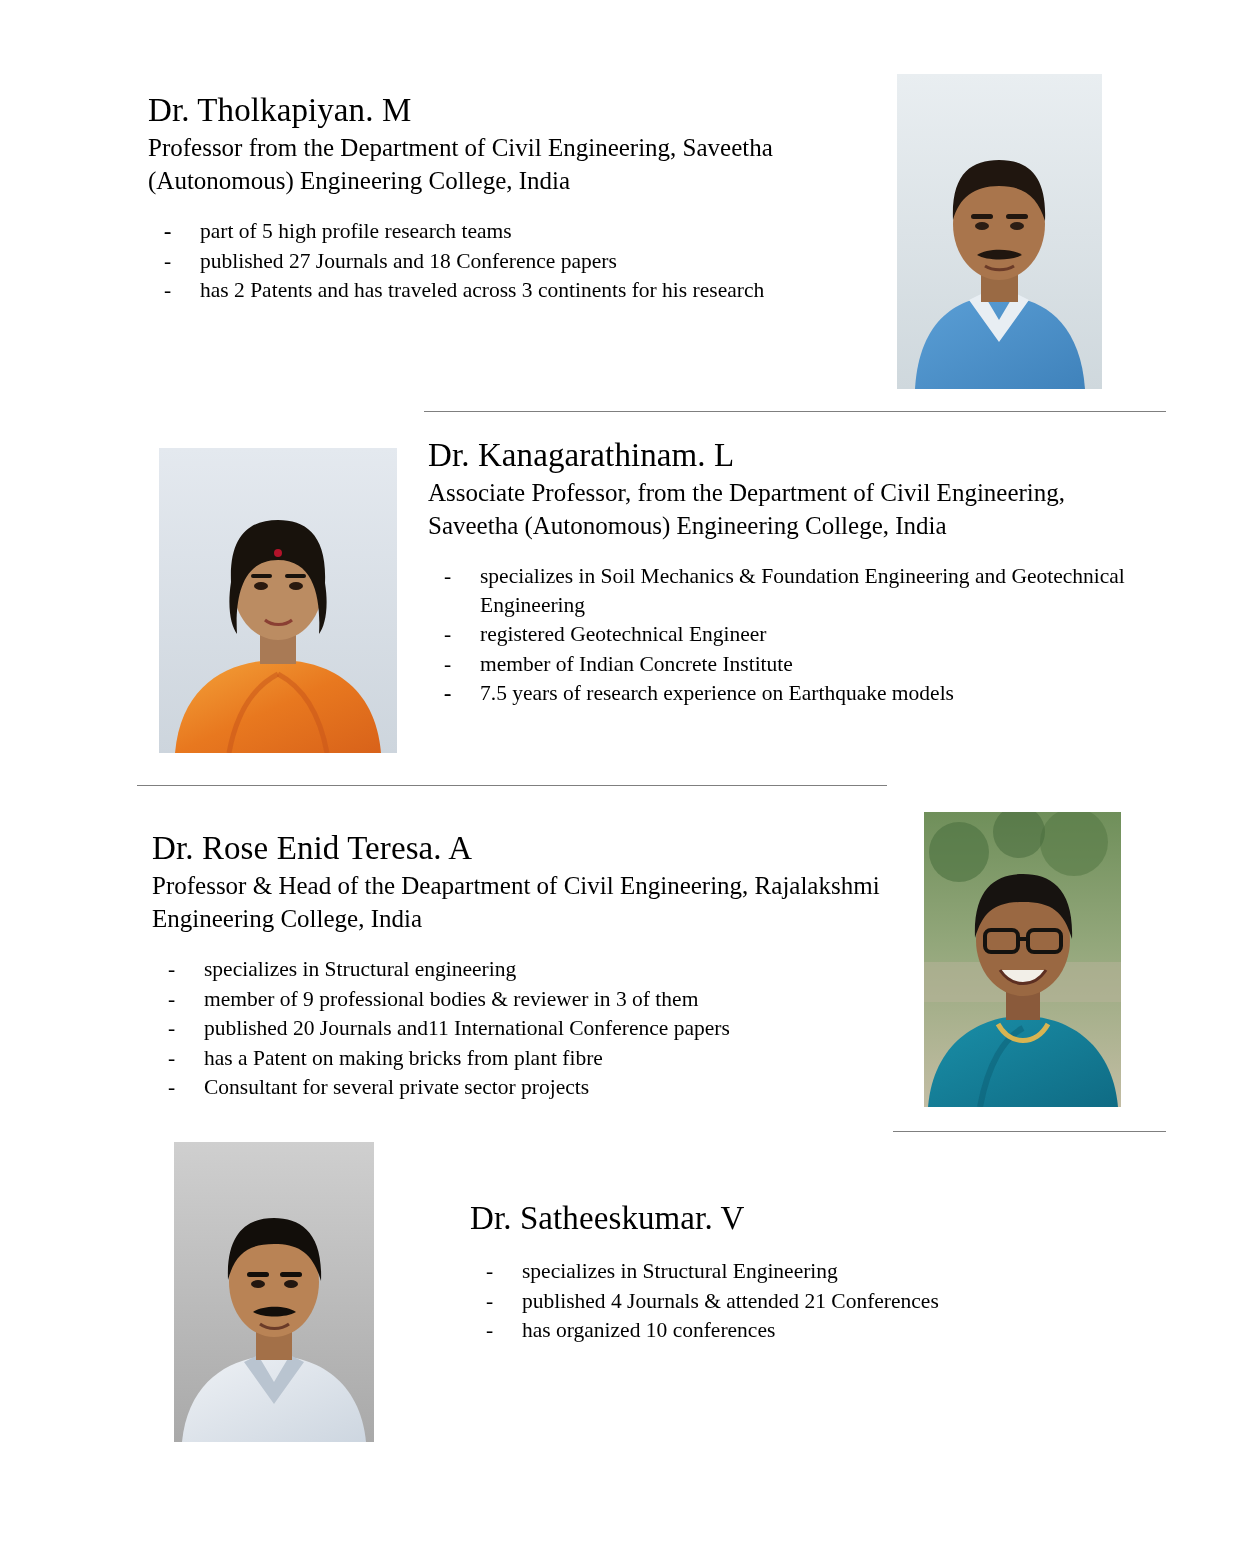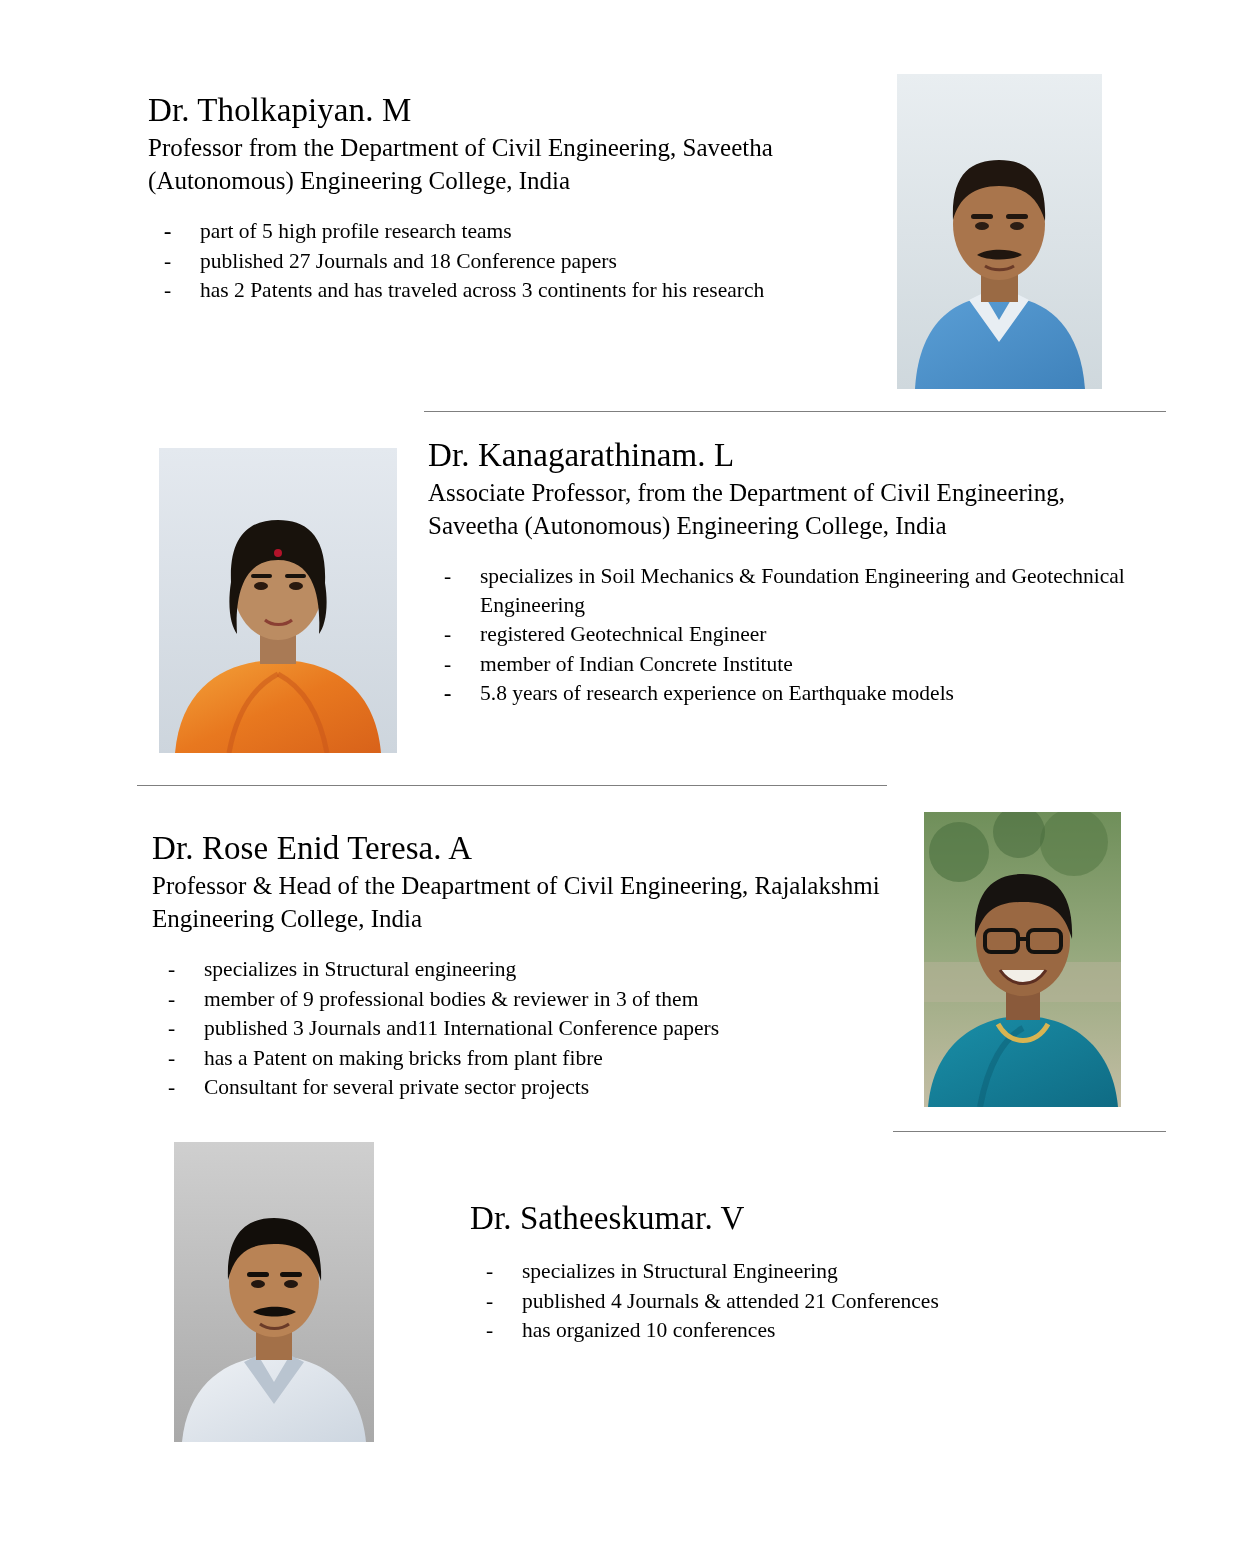--- a/index.html
+++ b/index.html
@@ -189,33 +189,33 @@
   </div>
 
   <div class="profile" id="p2">
     <h1 class="name">Dr. Kanagarathinam. L</h1>
     <p class="affil">Associate Professor, from the Department of Civil Engineering, Saveetha (Autonomous) Engineering College, India</p>
     <ul class="points indented">
       <li><span class="dash">-</span><span>specializes in Soil Mechanics &amp; Foundation Engineering and Geotechnical Engineering</span></li>
       <li><span class="dash">-</span><span>registered Geotechnical Engineer</span></li>
       <li><span class="dash">-</span><span>member of Indian Concrete Institute</span></li>
       <li><span class="dash">-</span></li>
-      <li><span class="dash">-</span><span>5.8 years of research experience on Earthquake models</span></li>
+      <li><span class="dash">-</span><span>7.5 years of research experience on Earthquake models</span></li>
     </ul>
   </div>
 
   <hr class="sep" id="sep2">
 
   <div class="profile" id="p3">
     <h1 class="name">Dr. Rose Enid Teresa. A</h1>
     <p class="affil">Professor &amp; Head of the Deapartment of Civil Engineering, Rajalakshmi Engineering College, India</p>
     <ul class="points">
       <li><span class="dash">-</span><span>specializes in Structural engineering</span></li>
       <li><span class="dash">-</span><span>member of 9 professional bodies &amp; reviewer in 3 of them</span></li>
-      <li><span class="dash">-</span><span>published 3 Journals and11 International Conference papers</span></li>
+      <li><span class="dash">-</span><span>published 20 Journals and11 International Conference papers</span></li>
       <li><span class="dash">-</span><span>has a Patent on making bricks from plant fibre</span></li>
       <li><span class="dash">-</span><span>Consultant for several private sector projects</span></li>
     </ul>
   </div>
 
   <div class="photo" id="ph3">
     <svg class="pimg" viewBox="0 0 197 295" preserveAspectRatio="none" aria-hidden="true">
       <defs>
         <linearGradient id="bg3" x1="0" y1="0" x2="0" y2="1">
           <stop offset="0" stop-color="#6f8f5a"></stop>

